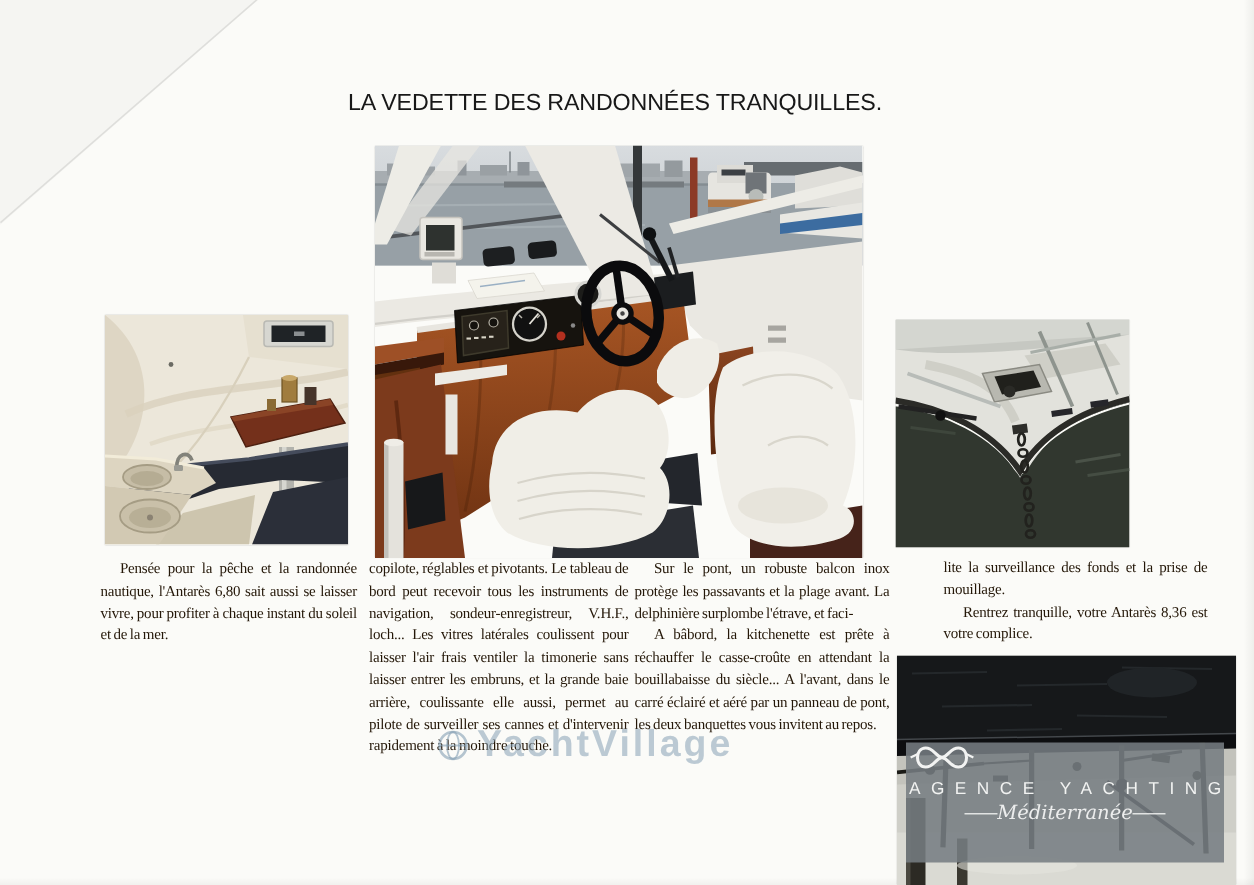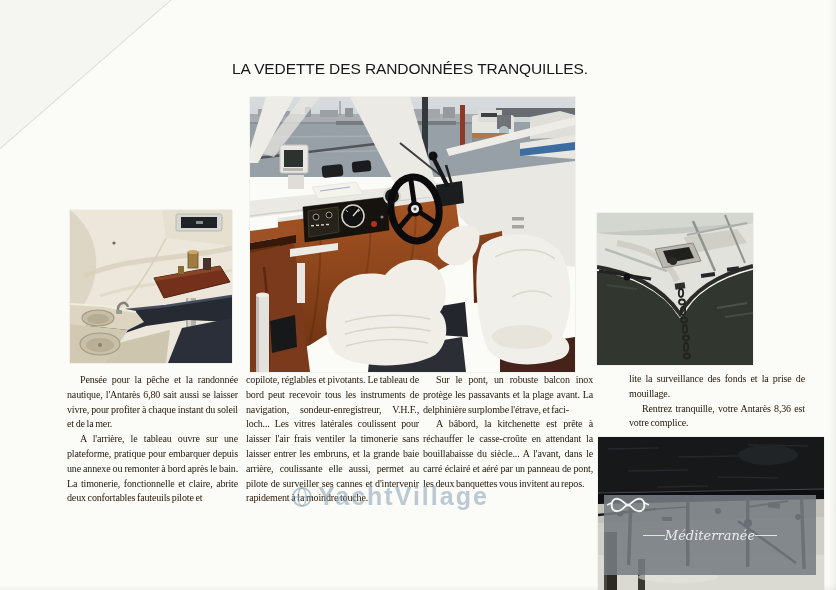--- a/index.html
+++ b/index.html
@@ -276,21 +276,20 @@
     <line x1="90" y1="22" x2="150" y2="10" stroke="#a8aea8" stroke-width="2"></line>
     <line x1="8" y1="36" x2="70" y2="58" stroke="#b8bcb8" stroke-width="2.5"></line>
     <line x1="2" y1="58" x2="54" y2="66" stroke="#222" stroke-width="3"></line>
     <circle cx="30" cy="64" r="3.5" fill="#111"></circle>
     <rect x="104" y="60" width="14" height="4" fill="#26262a" transform="rotate(-8 111 62)"></rect>
     <rect x="130" y="54" width="12" height="4" fill="#26262a" transform="rotate(-8 136 56)"></rect>
   </svg>
 
   <div class="col c1">
     <p class="ind">Pensée pour la pêche et la randonnée nautique, l'Antarès 6,80 sait aussi se laisser vivre, pour profiter à chaque instant du soleil et de la mer.</p>
-    <p class="ind">A l'arrière, le tableau ouvre sur une plateforme, pratique pour embarquer depuis une annexe ou remonter à bord après le bain. La timonerie, fonctionnelle et claire, abrite deux confortables fauteuils pilote et</p>
   </div>
   <div class="col c2">
     <p>copilote, réglables et pivotants. Le tableau de bord peut recevoir tous les instruments de navigation, sondeur-enregistreur, V.H.F., loch... Les vitres latérales coulissent pour laisser l'air frais ventiler la timonerie sans laisser entrer les embruns, et la grande baie arrière, coulissante elle aussi, permet au pilote de surveiller ses cannes et d'intervenir rapidement à la moindre touche.</p>
   </div>
   <div class="col c3">
     <p class="ind">Sur le pont, un robuste balcon inox protège les passavants et la plage avant. La delphinière surplombe l'étrave, et faci-</p>
     <p class="ind">A bâbord, la kitchenette est prête à réchauffer le casse-croûte en attendant la bouillabaisse du siècle... A l'avant, dans le carré éclairé et aéré par un panneau de pont, les deux banquettes vous invitent au repos.</p>
   </div>
   <div class="col c4">
     <p>lite la surveillance des fonds et la prise de mouillage.</p>
@@ -333,20 +332,21 @@
       <rect x="6" y="95" width="13" height="58" fill="#2c2a24"></rect>
       <rect x="6" y="95" width="3" height="58" fill="#4a4840"></rect>
       <rect x="40" y="122" width="7" height="31" fill="#3a3830"></rect>
       <ellipse cx="80" cy="140" rx="40" ry="6" fill="#e4e4de" opacity="0.6"></ellipse>
     </svg>
     <div class="agency-overlay">
       <svg class="knot" width="48" height="20" viewBox="0 0 50 22">
         <path d="M13,4 C5,4 5,18 13,18 C19,18 20,12 25,11 C30,10 31,4 37,4 C45,4 45,18 37,18 C31,18 30,12 25,11 C20,10 19,4 13,4 Z" fill="none" stroke="#f2f3f2" stroke-width="2.2"></path>
         <path d="M2,11 L8,8 M48,11 L42,8" stroke="#f2f3f2" stroke-width="1.6" fill="none"></path>
       </svg>
+      <div class="agency-name">AGENCE YACHTING</div>
       <div class="agency-sub">
         <span class="rule"></span>
         <span class="sub-text">Méditerranée</span>
         <span class="rule"></span>
       </div>
     </div>
   </div>
 
   <div class="wm-yv">
     <svg width="22" height="22" viewBox="0 0 22 22">

